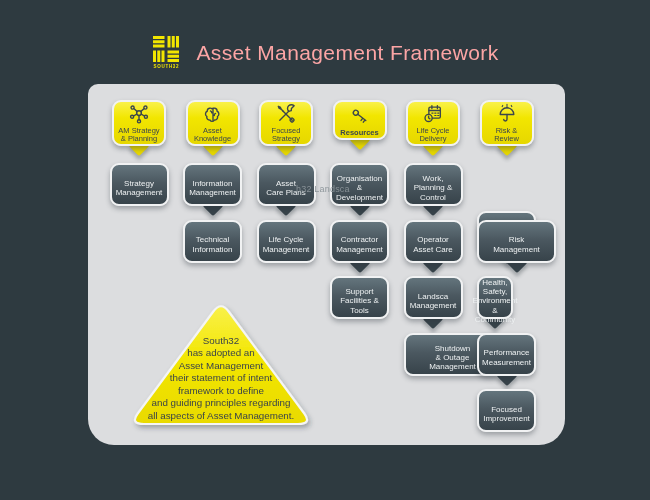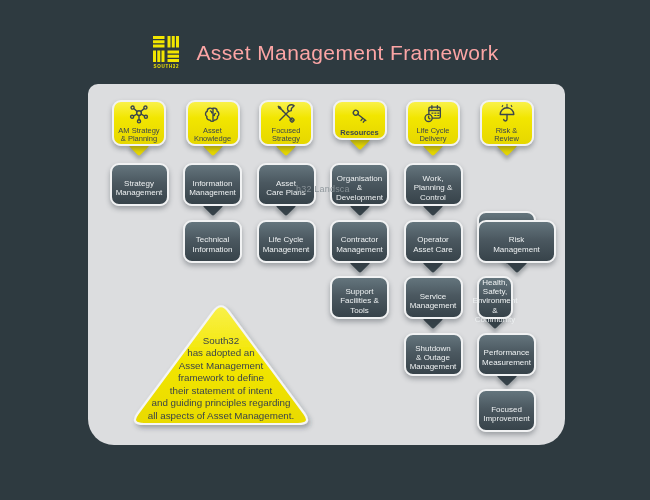--- a/index.html
+++ b/index.html
@@ -253,25 +253,25 @@
       <div class="badge dark" style="left: 403.5px; top: 219.5px; width: 59px; height: 43px; z-index: 5;">
         <div class="tip"></div>
         <div class="body">
           <div class="label">Operator
 Asset Care</div>
         </div>
       </div>
       <div class="badge dark" style="left: 403.5px; top: 276px; width: 59px; height: 43px; z-index: 5;">
         <div class="tip"></div>
         <div class="body">
-          <div class="label">Service
-Management</div>
-        </div>
-      </div>
-      <div class="badge dark" style="left: 403.5px; top: 332.5px; width: 59px; height: 43px; z-index: 5;">
+          <div class="label">Landsca
+Management</div>
+        </div>
+      </div>
+      <div class="badge dark" style="left: 403.5px; top: 332.5px; width: 59px; height: 43px; z-index: 5; padding-left: 39px;">
         <div class="body">
           <div class="label">Shutdown
 &amp; Outage
 Management</div>
         </div>
       </div>
       <div class="badge yellow" style="left: 479.5px; top: 100px; width: 54px; height: 46px; z-index: 5;">
         <div class="tip"></div>
         <div class="body">
           <div class="icon-wrap">
@@ -337,19 +337,19 @@
       <filter id="triShadow" x="-20%" y="-20%" width="140%" height="140%">
         <feDropShadow dx="2" dy="3" stdDeviation="2.5" flood-color="#28323a" flood-opacity="0.35"></feDropShadow>
       </filter>
     </defs>
     <path d="M102.7 14.5 L178.3 116.5 Q186 127 172 127 L18 127 Q4 127 11.7 116.5 L87.3 14.5 Q95 4 102.7 14.5 Z" fill="url(#triGrad)" stroke="#f4f5f5" stroke-width="2.2" filter="url(#triShadow)"></path>
   </svg>
   <div class="callout-text" id="callout-text">
       <div>South32</div>
       <div>has adopted an</div>
       <div>Asset Management</div>
+      <div>their statement of intent</div>
       <div>framework to define</div>
-      <div>their statement of intent</div>
       <div>and guiding principles regarding</div>
       <div>all aspects of Asset Management.</div>
     </div>
 
 </div>
 
 </body></html>

